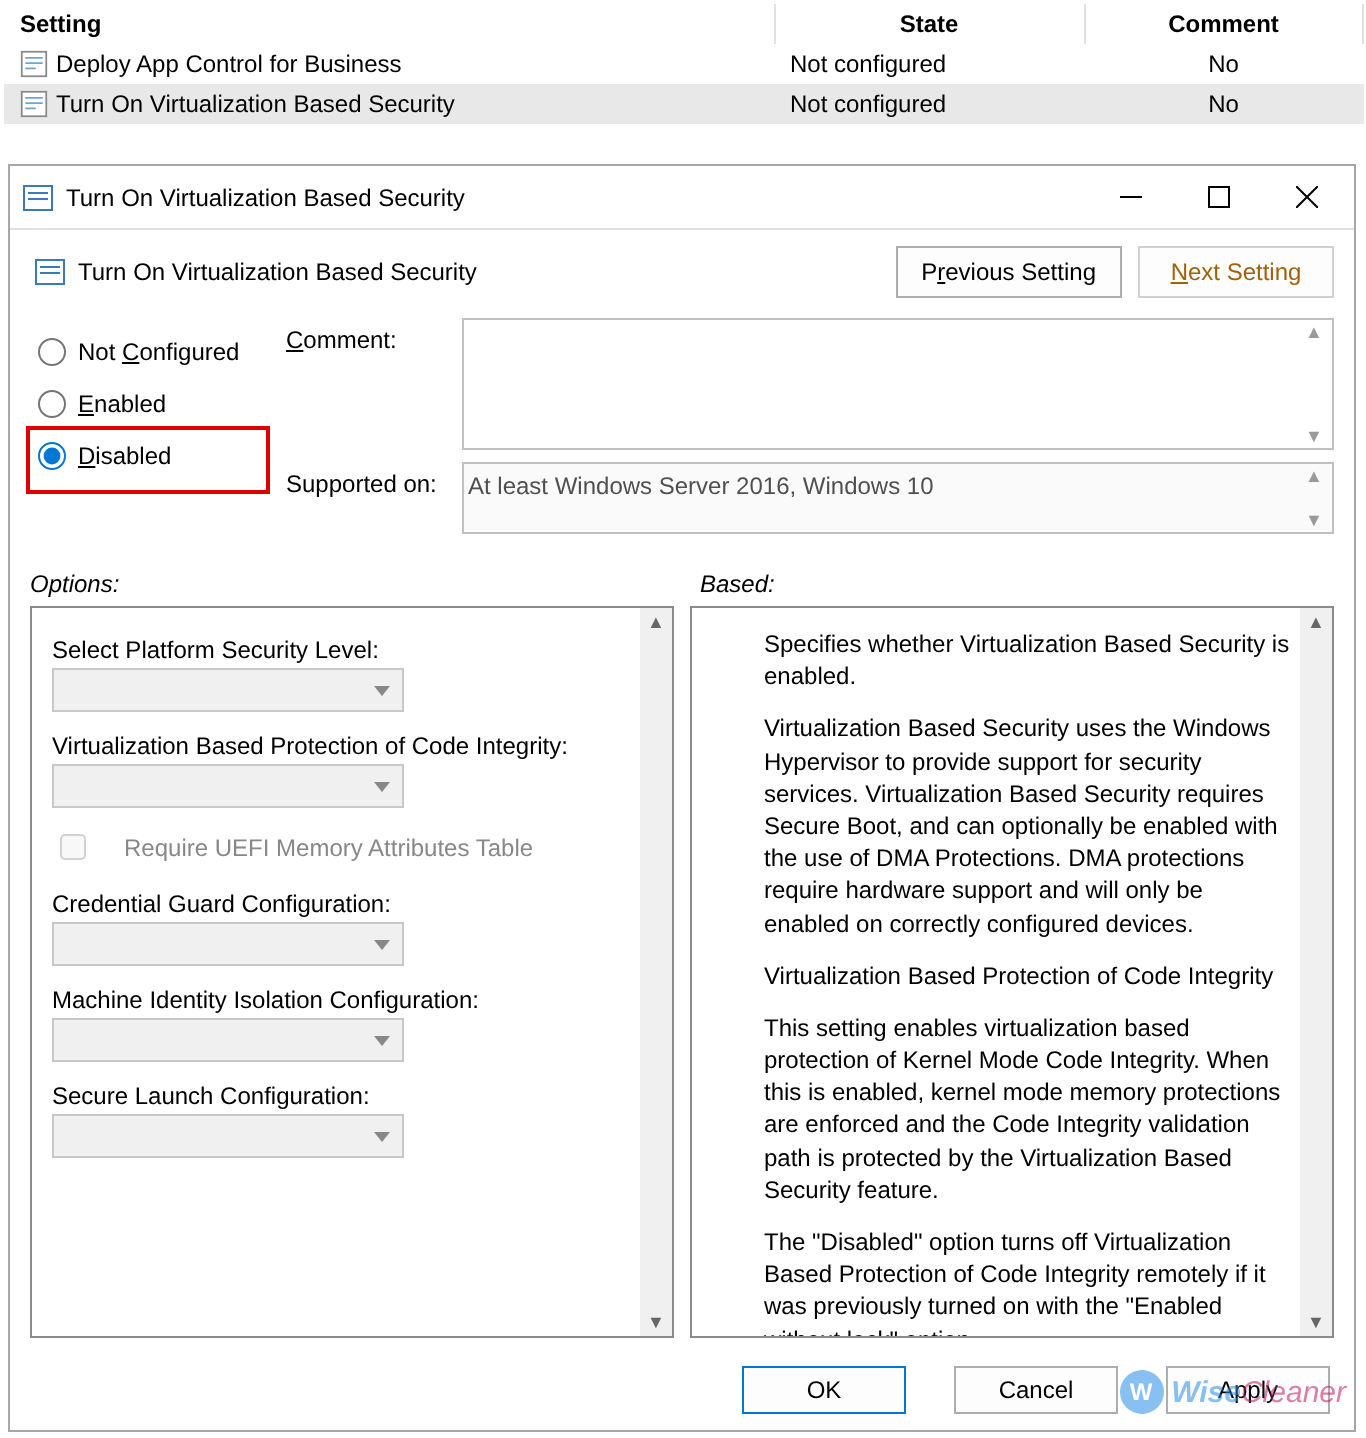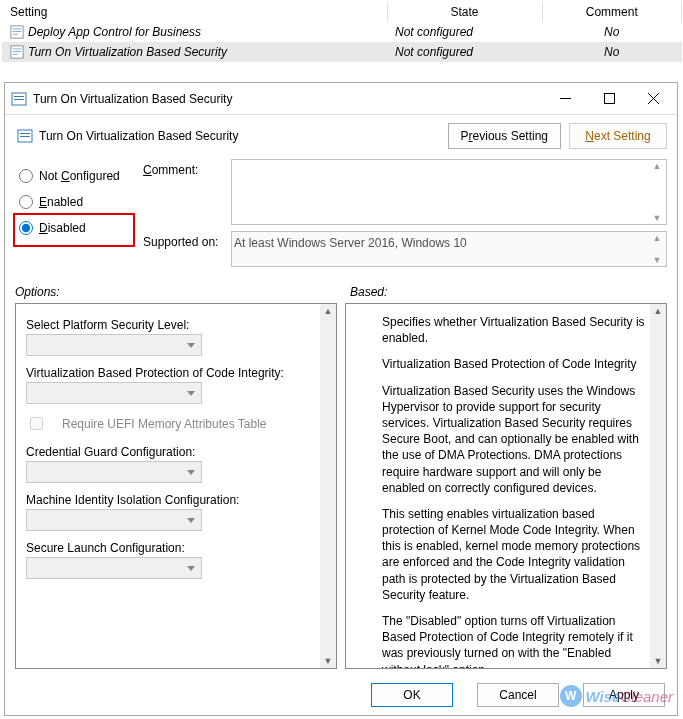--- a/index.html
+++ b/index.html
@@ -1,22 +1,22 @@
 <!DOCTYPE html>
 <html><head>
 <meta charset="utf-8">
 <style>
 * { box-sizing: border-box; font-family: 'Segoe UI', Tahoma, sans-serif; font-size: 12px; }
 body { margin: 0; padding: 0; background: #fff; width: 683px; height: 719px; overflow: hidden; position: relative; }
 
 
 .bg-table { border-collapse: collapse; width: 680px; margin: 2px; }
-.bg-table th { text-align: center; font-weight: normal; padding: 3px 8px; border-right: 1px solid #e0e0e0; background: #fff; }
+.bg-table th { text-align: center; font-weight: bold; padding: 3px 8px; border-right: 1px solid #e0e0e0; background: #fff; }
 .bg-table th:first-child { text-align: left; }
-.bg-table td { padding: 3px 8px; border: none; font-style: italic; }
+.bg-table td { padding: 3px 8px; border: none; }
 .bg-table tr.row-sel { background: #e8e8e8; }
 .bg-table td.setting-cell { display: flex; align-items: center; gap: 4px; }
 .mini-icon { width: 14px; height: 14px; display: inline-block; }
 
 
 .dialog { position: absolute; left: 4px; top: 82px; width: 674px; height: 634px; background: #fff; border: 1px solid #a7a7a7; display: flex; flex-direction: column; }
 .titlebar { height: 32px; display: flex; align-items: center; padding: 0 2px 0 6px; border-bottom: 1px solid #e0e0e0; }
 .title-icon { width: 16px; height: 16px; margin-right: 6px; }
 .title-text { flex: 1; }
 .win-btn { width: 44px; height: 30px; display: flex; align-items: center; justify-content: center; background: transparent; border: none; }
@@ -218,22 +218,22 @@
       <div class="opt-select"></div>
       <div class="opt-label">Secure Launch Configuration:</div>
       <div class="opt-select" style="margin-bottom:2px"></div>
       <div class="pane-scroll">
           <span>▲</span>
           <span>▼</span>
         </div>
     </div>
     <div class="pane help-pane">
       <p>Specifies whether Virtualization Based Security is enabled.</p>
+      <p>Virtualization Based Security uses the Windows Hypervisor to provide support for security services. Virtualization Based Security requires Secure Boot, and can optionally be enabled with the use of DMA Protections. DMA protections require hardware support and will only be enabled on correctly configured devices.</p>
       <p>Virtualization Based Protection of Code Integrity</p>
-      <p>Virtualization Based Security uses the Windows Hypervisor to provide support for security services. Virtualization Based Security requires Secure Boot, and can optionally be enabled with the use of DMA Protections. DMA protections require hardware support and will only be enabled on correctly configured devices.</p>
       <p>This setting enables virtualization based protection of Kernel Mode Code Integrity. When this is enabled, kernel mode memory protections are enforced and the Code Integrity validation path is protected by the Virtualization Based Security feature.</p>
       <p>The "Disabled" option turns off Virtualization Based Protection of Code Integrity remotely if it was previously turned on with the "Enabled without lock" option.</p>
       <div class="pane-scroll">
           <span>▲</span>
           <span>▼</span>
         </div>
     </div>
   </div>
 
   <div class="footer">

